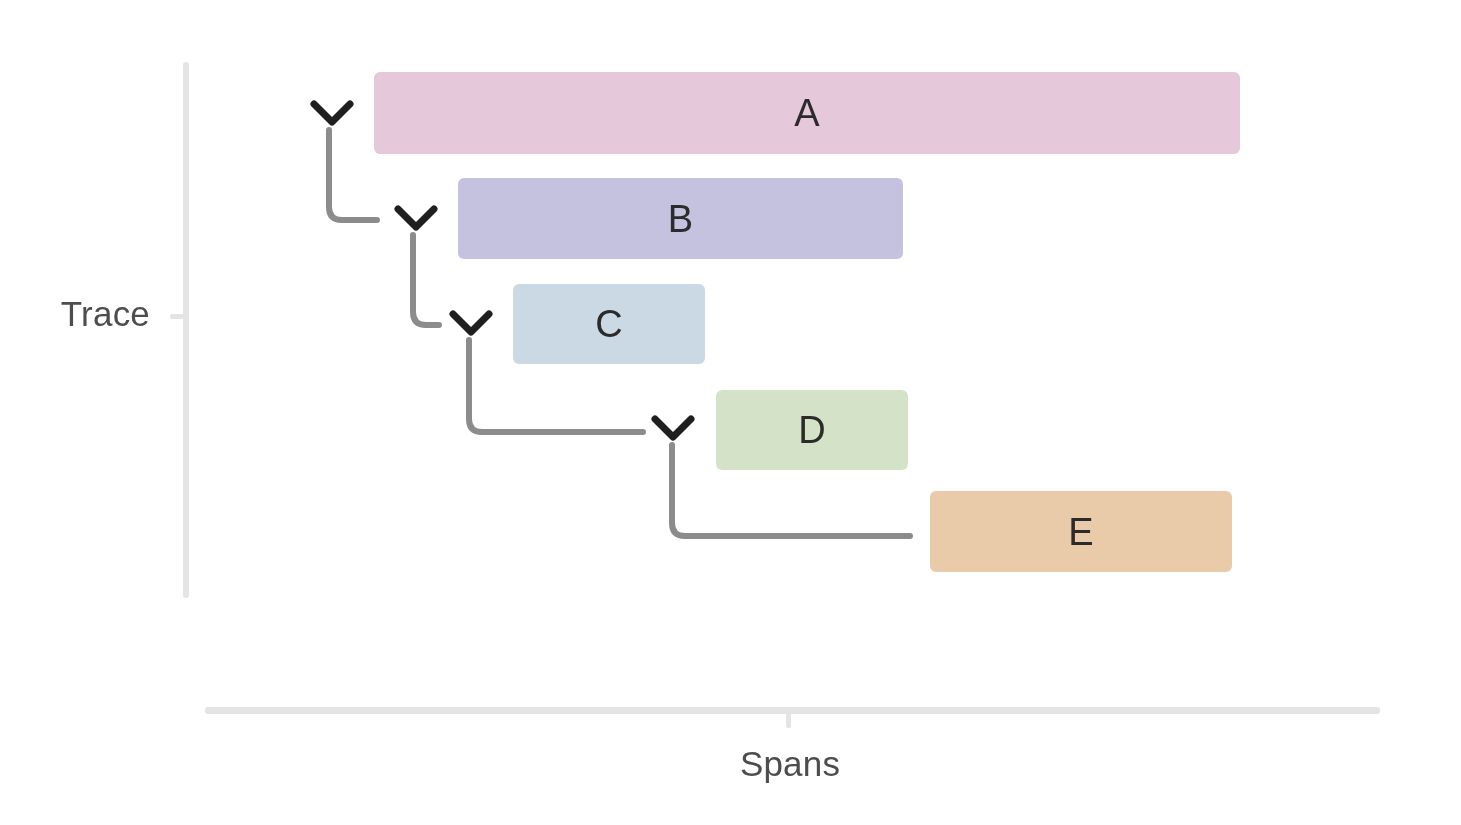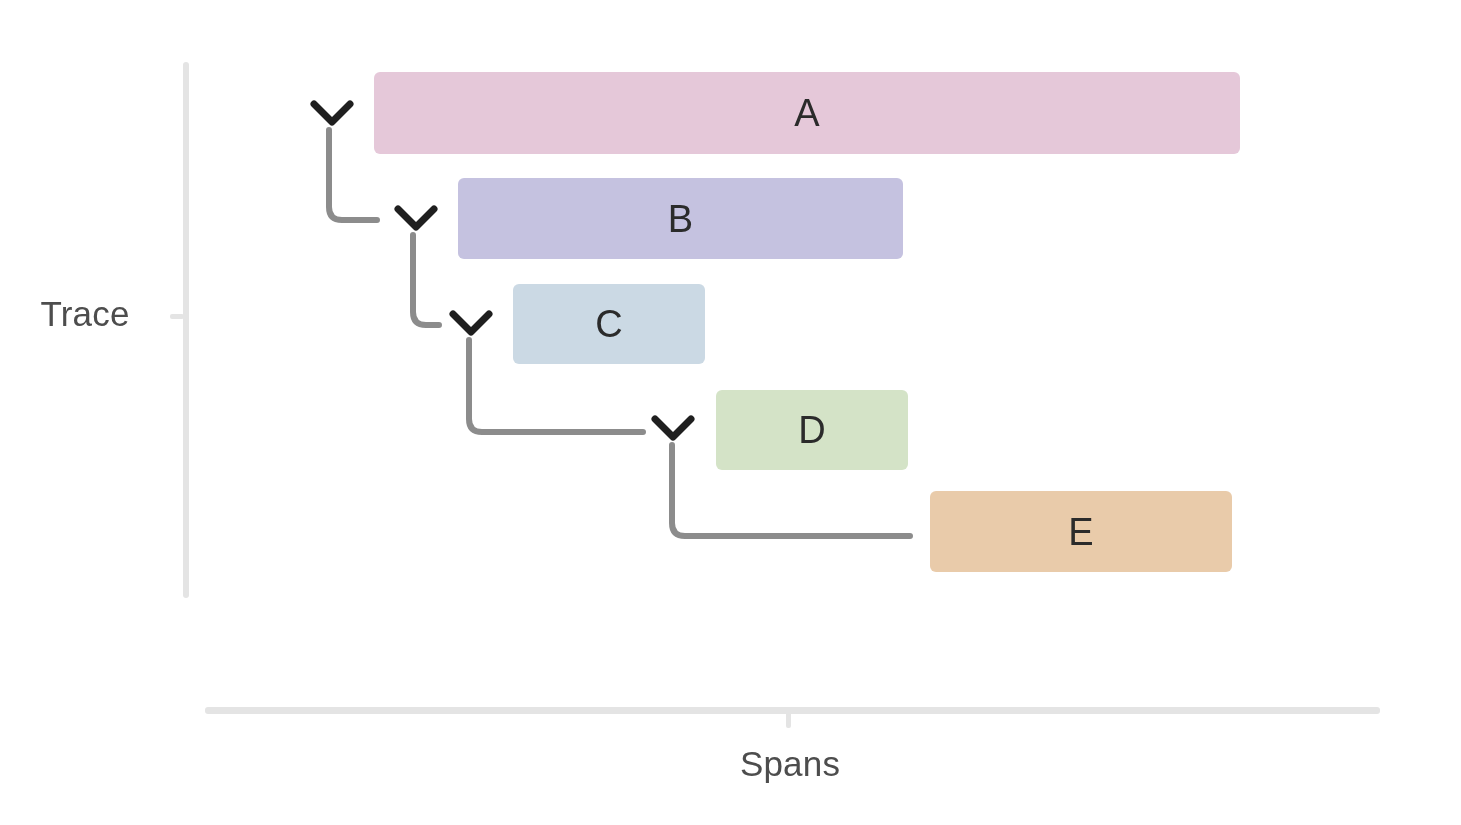--- a/index.html
+++ b/index.html
@@ -35,21 +35,21 @@
     width: 14px;
     height: 5px;
     background: #e4e4e4;
     border-radius: 2px;
   }
   .y-axis-label {
     position: absolute;
     left: 20px;
     top: 294px;
     width: 130px;
-    text-align: center;
+    text-align: right;
     font-size: 35px;
     color: #4d4d4d;
     letter-spacing: 0.2px;
   }
 
   .x-axis-line {
     position: absolute;
     left: 205px;
     top: 707px;
     width: 1175px;

